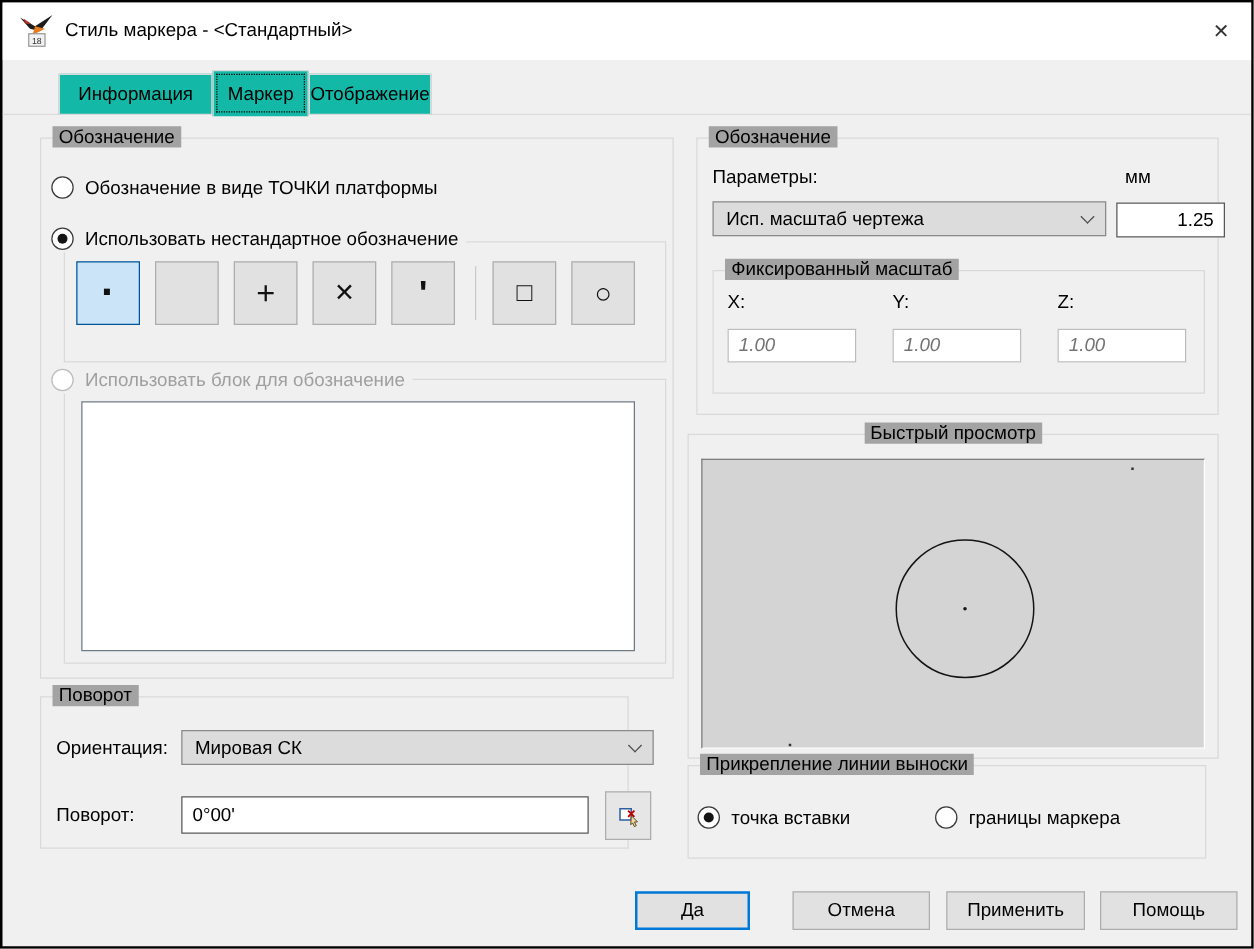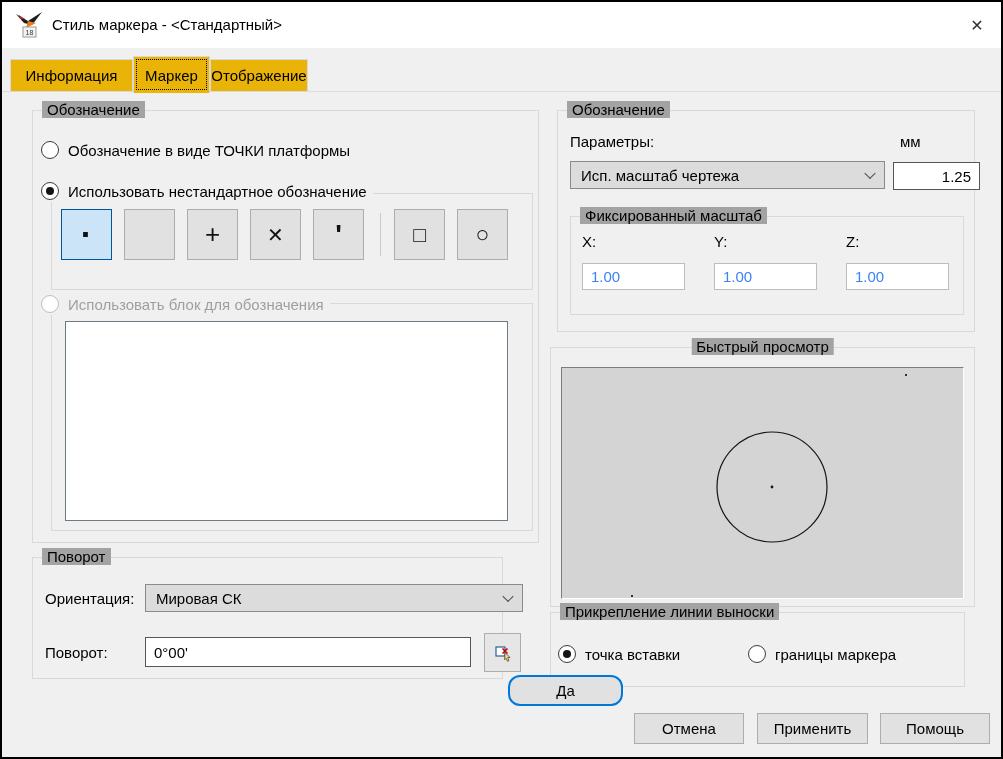--- a/index.html
+++ b/index.html
@@ -10,22 +10,22 @@
     font-size:15px;color:#000;overflow:hidden;
   }
   
   .titlebar{position:absolute;left:0;top:0;right:0;height:46px;background:#ffffff;}
   .app-icon{position:absolute;left:12px;top:8px;width:30px;height:30px;}
   .title-text{position:absolute;left:50px;top:0;line-height:46px;font-size:15px;}
   .close-btn{position:absolute;right:0;top:0;width:48px;height:46px;display:flex;
     align-items:center;justify-content:center;font-size:16px;color:#333;cursor:default;}
   
   .tabline{position:absolute;left:0;top:89px;width:100%;height:1px;background:#dcdcdc;}
-  .tab{position:absolute;top:57px;height:33px;background:#eab308;border:1px solid #d9d9d9;
-    display:flex;align-items:center;justify-content:center;z-index:1;}
+  .tab{position:absolute;top:57px;height:33px;background:#14b8a6;border:1px solid #d9d9d9;
+    display:flex;align-items:center;justify-content:center;z-index:1;margin-left:37px;}
   .tab.active{top:54px;height:37px;border-bottom:none;z-index:3;outline:1px dotted #000;outline-offset:-4px;}
   
   .group{position:absolute;border:1px solid #d9d9d9;}
   .group-label{position:absolute;top:-10px;left:9px;background:#a3a3a3;padding:0 5px;white-space:nowrap;}
   .group-label.centered{left:50%;transform:translateX(-50%);}
   
   .radio-row{position:absolute;display:flex;align-items:center;gap:9px;height:22px;z-index:2;
     background:#f0f0f0;padding-right:6px;white-space:nowrap;}
   .radio{width:18px;height:18px;border:1px solid #3b3b3b;border-radius:50%;background:#fff;
     position:relative;flex:none;}
@@ -43,21 +43,21 @@
   .g-square{font-size:21px;}
   .g-circle{font-size:23px;}
   .vsep{position:absolute;width:1px;background:#c9c9c9;}
   
   .listbox{position:absolute;background:#fff;border:1px solid #6e7a84;}
   .combo{position:absolute;background:#dcdcdc;border:1px solid #8a8a8a;display:flex;align-items:center;
     padding:0 28px 0 10px;cursor:default;}
   .chev{position:absolute;right:10px;top:50%;width:8px;height:8px;border-right:1.5px solid #4c4c4c;
     border-bottom:1.5px solid #4c4c4c;transform:translateY(-70%) rotate(45deg);}
   .tinput{position:absolute;border:1px solid #565656;background:#fff;font:inherit;padding:0 8px;color:#000;}
-  .tinput.disabled-input{border-color:#bdbdbd;color:#3b82f6;}
+  .tinput.disabled-input{border-color:#bdbdbd;color:#737373;font-style:italic;}
   .flabel{position:absolute;white-space:nowrap;}
   
   .preview-panel{position:absolute;background:#d4d4d4;border:1px solid #ffffff;
     border-top-color:#7d7d7d;border-left-color:#7d7d7d;}
   
   .btn{position:absolute;height:31px;background:#e1e1e1;border:1px solid #adadad;font:inherit;
     display:flex;align-items:center;justify-content:center;cursor:default;}
   .btn.default{border:2px solid #0078d7;}
   .tool-btn{position:absolute;background:#e6e6e6;border:1px solid #adadad;display:flex;
     align-items:center;justify-content:center;cursor:default;}
@@ -118,21 +118,21 @@
     <div class="marker-btn" style="left:361px;top:98px;">
       <span class="g-square">□</span>
     </div>
     <div class="marker-btn" style="left:424px;top:98px;">
       <span class="g-circle">○</span>
     </div>
 
     <div class="group" style="left:18px;top:192px;width:482px;height:228px;"></div>
     <div class="radio-row" style="left:8px;top:182px;">
       <span class="radio disabled"></span>
-      <span class="dim">Использовать блок для обозначения</span>
+      <span class="dim">Использовать блок для обозначение</span>
     </div>
     <div class="listbox" style="left:32px;top:210px;width:443px;height:200px;"></div>
   </div>
 
   <div class="group" style="left:30px;top:555px;width:471px;height:122px;">
     <span class="group-label">Поворот</span>
 
     <span class="flabel" style="left:12px;top:32px;">Ориентация:</span>
     <div class="combo" style="left:112px;top:26px;width:378px;height:28px;">
       <span>Мировая СК</span>
@@ -190,17 +190,17 @@
     <div class="radio-row" style="left:7px;top:30px;">
       <span class="radio checked"></span>
       <span>точка вставки</span>
     </div>
     <div class="radio-row" style="left:197px;top:30px;">
       <span class="radio"></span>
       <span>границы маркера</span>
     </div>
   </div>
 
-  <button class="btn default" style="left:506px;top:673px;width:115px;border-radius:12px;">Да</button>
+  <button class="btn default" style="left:506px;top:711px;width:92px;">Да</button>
   <button class="btn" style="left:632px;top:711px;width:110px;">Отмена</button>
   <button class="btn" style="left:755px;top:711px;width:111px;">Применить</button>
   <button class="btn" style="left:878px;top:711px;width:110px;">Помощь</button>
 </div>
 
 </body></html>

